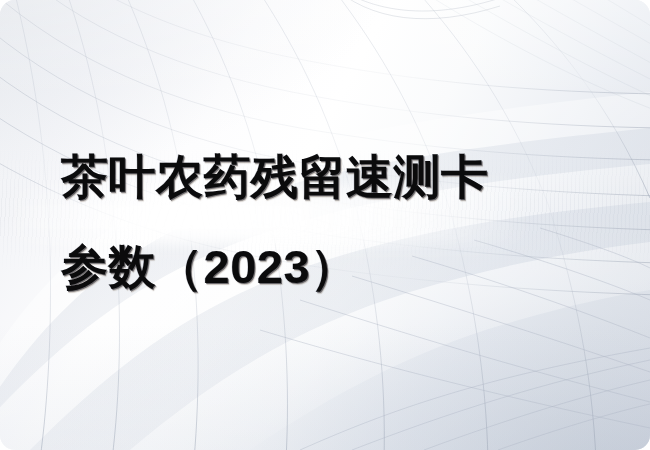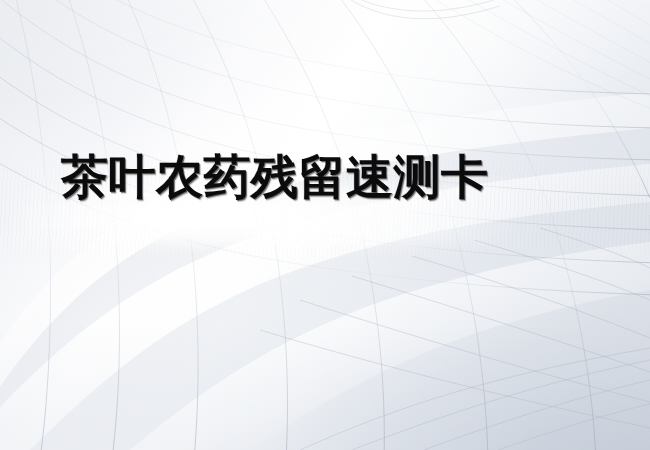--- a/index.html
+++ b/index.html
@@ -7,20 +7,21 @@
     padding: 0;
     background: #ffffff;
   }
   #slide {
     position: relative;
     width: 650px;
     height: 450px;
     overflow: hidden;
     background: #f2f4f7;
     font-family: "Liberation Sans", "DejaVu Sans", sans-serif;
+    border-radius: 15px;
   }
 
   
   .bg-layer {
     position: absolute;
     top: 0; left: 0;
     width: 650px;
     height: 450px;
     pointer-events: none;
   }
@@ -226,15 +227,16 @@
     </svg>
   </div>
 
   <div class="bg-layer bg-striations"></div>
   <div class="bg-layer bg-streak"></div>
   <div class="bg-layer bg-streak2"></div>
   <div class="bg-layer bg-gloss"></div>
 
   <div class="title-block">
     <span class="title-line">茶叶农药残留速测卡</span>
+    <span class="title-line">参数（2023）</span>
   </div>
 
 </div>
 
 </body></html>

